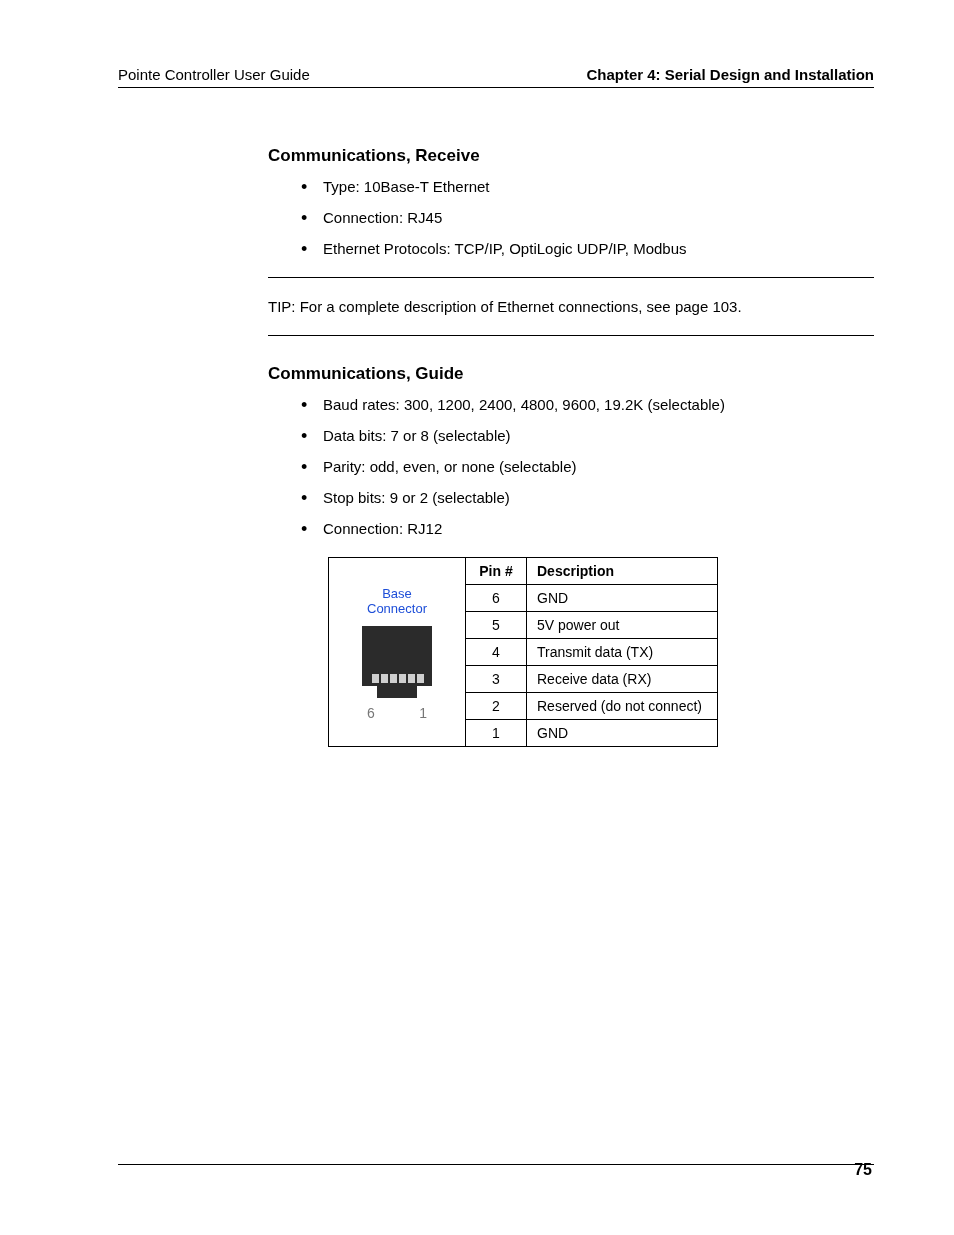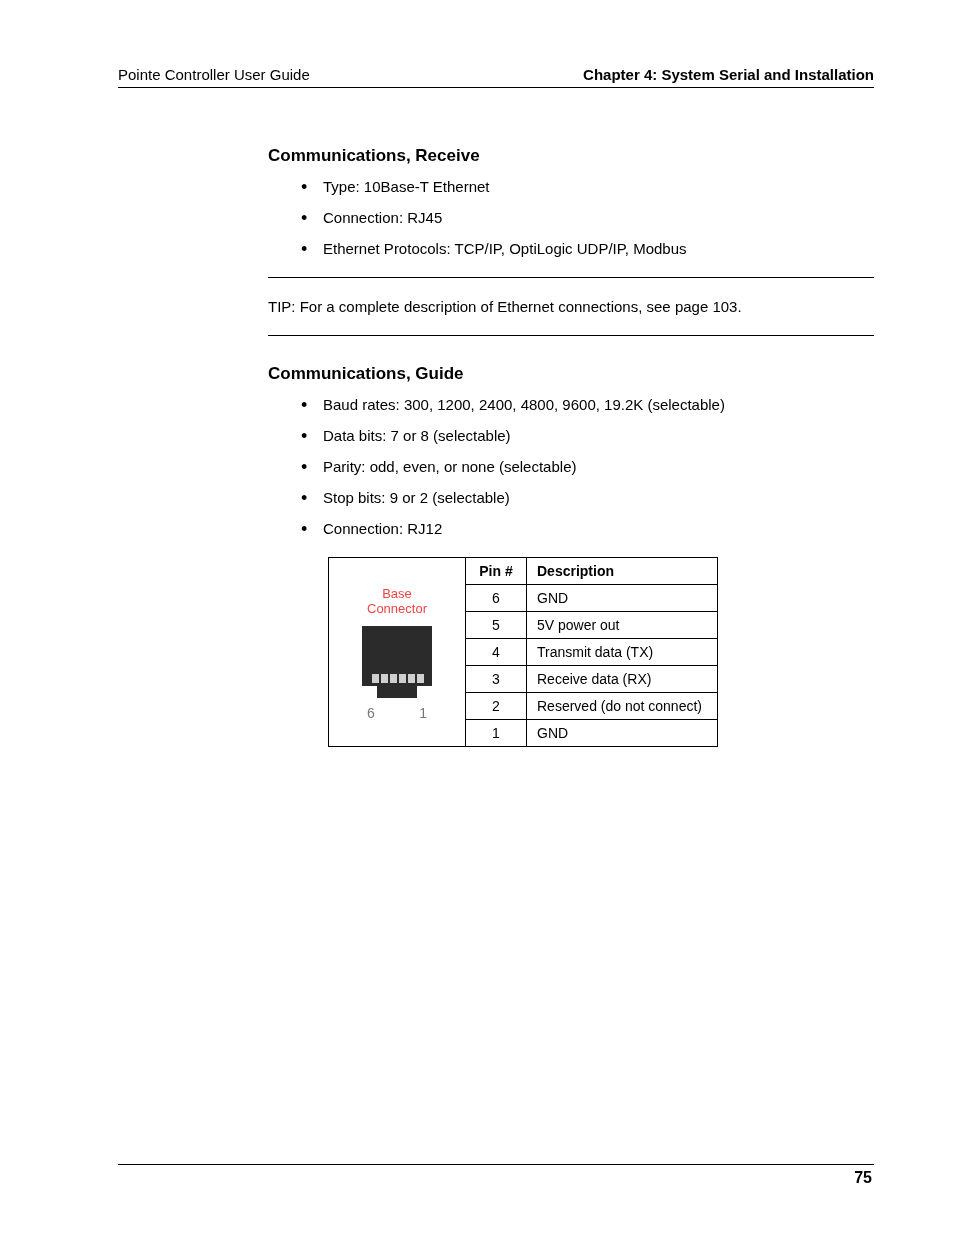--- a/index.html
+++ b/index.html
@@ -94,21 +94,21 @@
     width: 40px;
     text-align: center !important;
   }
   .col-desc {
     width: 170px;
   }
   .connector-label {
     text-align: center;
     font-family: Arial, Helvetica, sans-serif;
     font-size: 13px;
-    color: #ef4444;
+    color: #1d4ed8;
     line-height: 1.15;
     margin-top: 4px;
     margin-bottom: 4px;
   }
   .connector-svg {
     display: block;
     margin: 2px auto 0 auto;
   }
   .pin-num-row {
     display: flex;
@@ -122,32 +122,32 @@
   .footer-line {
     position: absolute;
     left: 118px;
     right: 80px;
     bottom: 70px;
     border-top: 1.5px solid #000;
   }
   .page-number {
     position: absolute;
     right: 82px;
-    bottom: 48px;
+    bottom: 56px;
     font-weight: 700;
     font-size: 16px;
   }
 </style>
 </head>
 <body>
 
 <div class="page">
   <div class="header-row">
     <span class="header-left">Pointe Controller User Guide</span>
-    <span class="header-right">Chapter 4: System Serial and Installation</span>
+    <span class="header-right">Chapter 4: Serial Design and Installation</span>
   </div>
 
   <div class="content">
     <h3>Communications, Receive</h3>
     <ul class="bullets">
       <li>Type: 10Base-T Ethernet</li>
       <li>Connection: RJ45</li>
       <li>Ethernet Protocols: TCP/IP, OptiLogic UDP/IP, Modbus</li>
     </ul>
 

